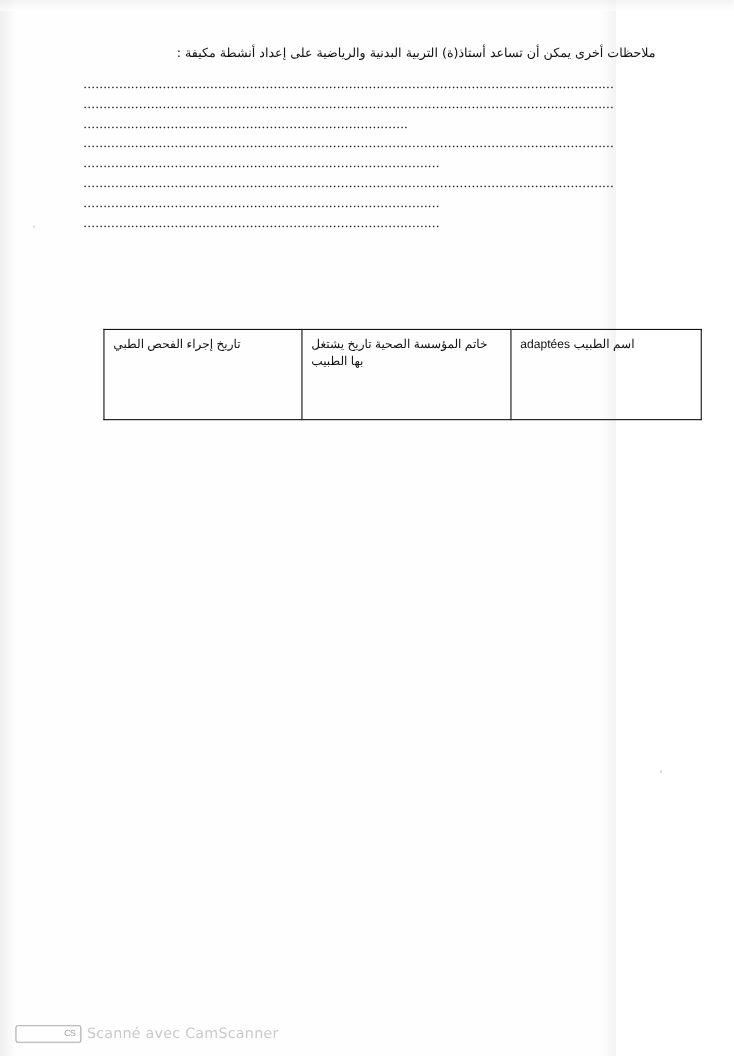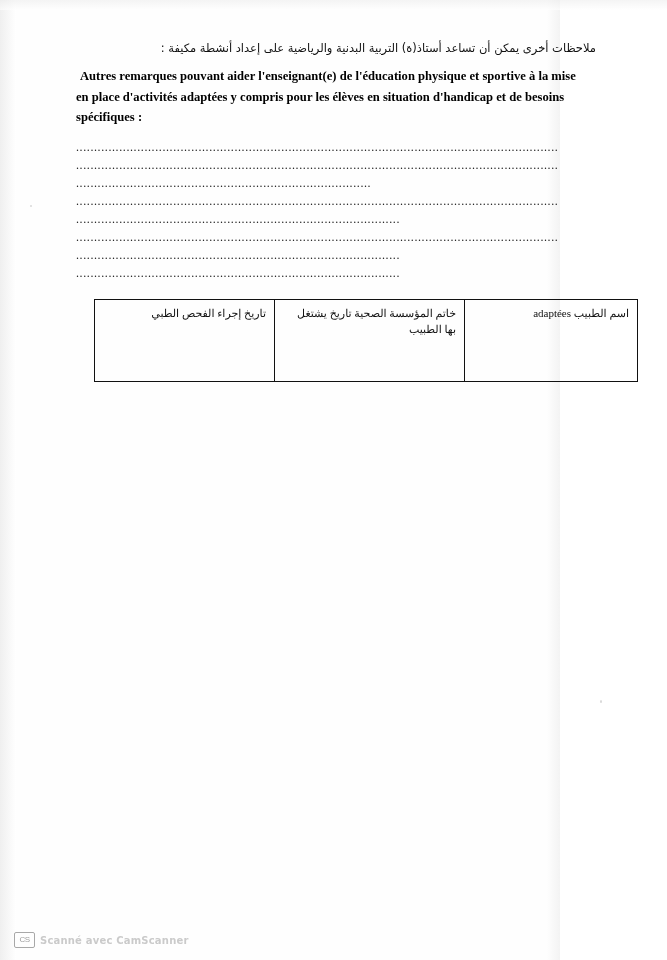--- a/index.html
+++ b/index.html
@@ -100,22 +100,22 @@
     width: 492px;
     border-collapse: collapse;
     table-layout: fixed;
   }
   .sig-table td {
     border: 1px solid #111;
     vertical-align: top;
     padding: 6px 8px 0 8px;
     height: 75px;
     direction: rtl;
-    text-align: right;
-    font-family: Liberation Serif, serif;
+    text-align: left;
+    font-family: Liberation Sans, sans-serif;
     font-size: 11px;
     line-height: 1.45;
     color: #111;
   }
   .col-date  { width: 163px; }
   .col-stamp { width: 173px; }
   .col-name  { width: 156px; }
 
   
   .cc-mark {
@@ -131,27 +131,27 @@
     width: 19px;
     height: 14px;
     border: 1px solid #9a9a9a;
     border-radius: 2px;
     font-family: Liberation Sans, sans-serif;
     font-size: 8px;
     line-height: 14px;
     text-align: center;
     color: #8d8d8d;
     letter-spacing: -0.5px;
+    padding-left: 39px;
   }
   .cc-text {
     font-family: "DejaVu Sans", sans-serif;
-    font-size: 10px;
+    font-size: 13px;
     color: #c2c2c2;
     letter-spacing: .2px;
-    font-weight: bold;
   }
 
   .speck {
     position: absolute;
     background: #d8d8d8;
     border-radius: 50%;
   }
 </style>
 </head>
 <body>
@@ -162,25 +162,20 @@
   <div class="scan-edge-right"></div>
   <div class="scan-edge-top"></div>
 
   <div class="speck" style="left:30px;top:205px;width:2px;height:2px;"></div>
   <div class="speck" style="left:600px;top:700px;width:2px;height:3px;"></div>
 
   <div class="content">
 
     <p class="arabic-heading">ملاحظات أخرى يمكن أن تساعد أستاذ(ة) التربية البدنية والرياضية على إعداد أنشطة مكيفة :</p>
 
-    <div class="french-heading">
-      <span class="l1">Autres remarques pouvant aider l'enseignant(e) de l'éducation physique et sportive à la mise</span>
-      <span class="l2">en place d'activités adaptées y compris pour les élèves en situation d'handicap et de besoins</span>
-      <span class="l3">spécifiques :</span>
-    </div>
 
     <div class="dotted-lines">
       <div class="dotline">......................................................................................................................................</div>
       <div class="dotline">......................................................................................................................................</div>
       <div class="dotline">..................................................................................</div>
       <div class="dotline">......................................................................................................................................</div>
       <div class="dotline">..........................................................................................</div>
       <div class="dotline">......................................................................................................................................</div>
       <div class="dotline">..........................................................................................</div>
       <div class="dotline">..........................................................................................</div>

